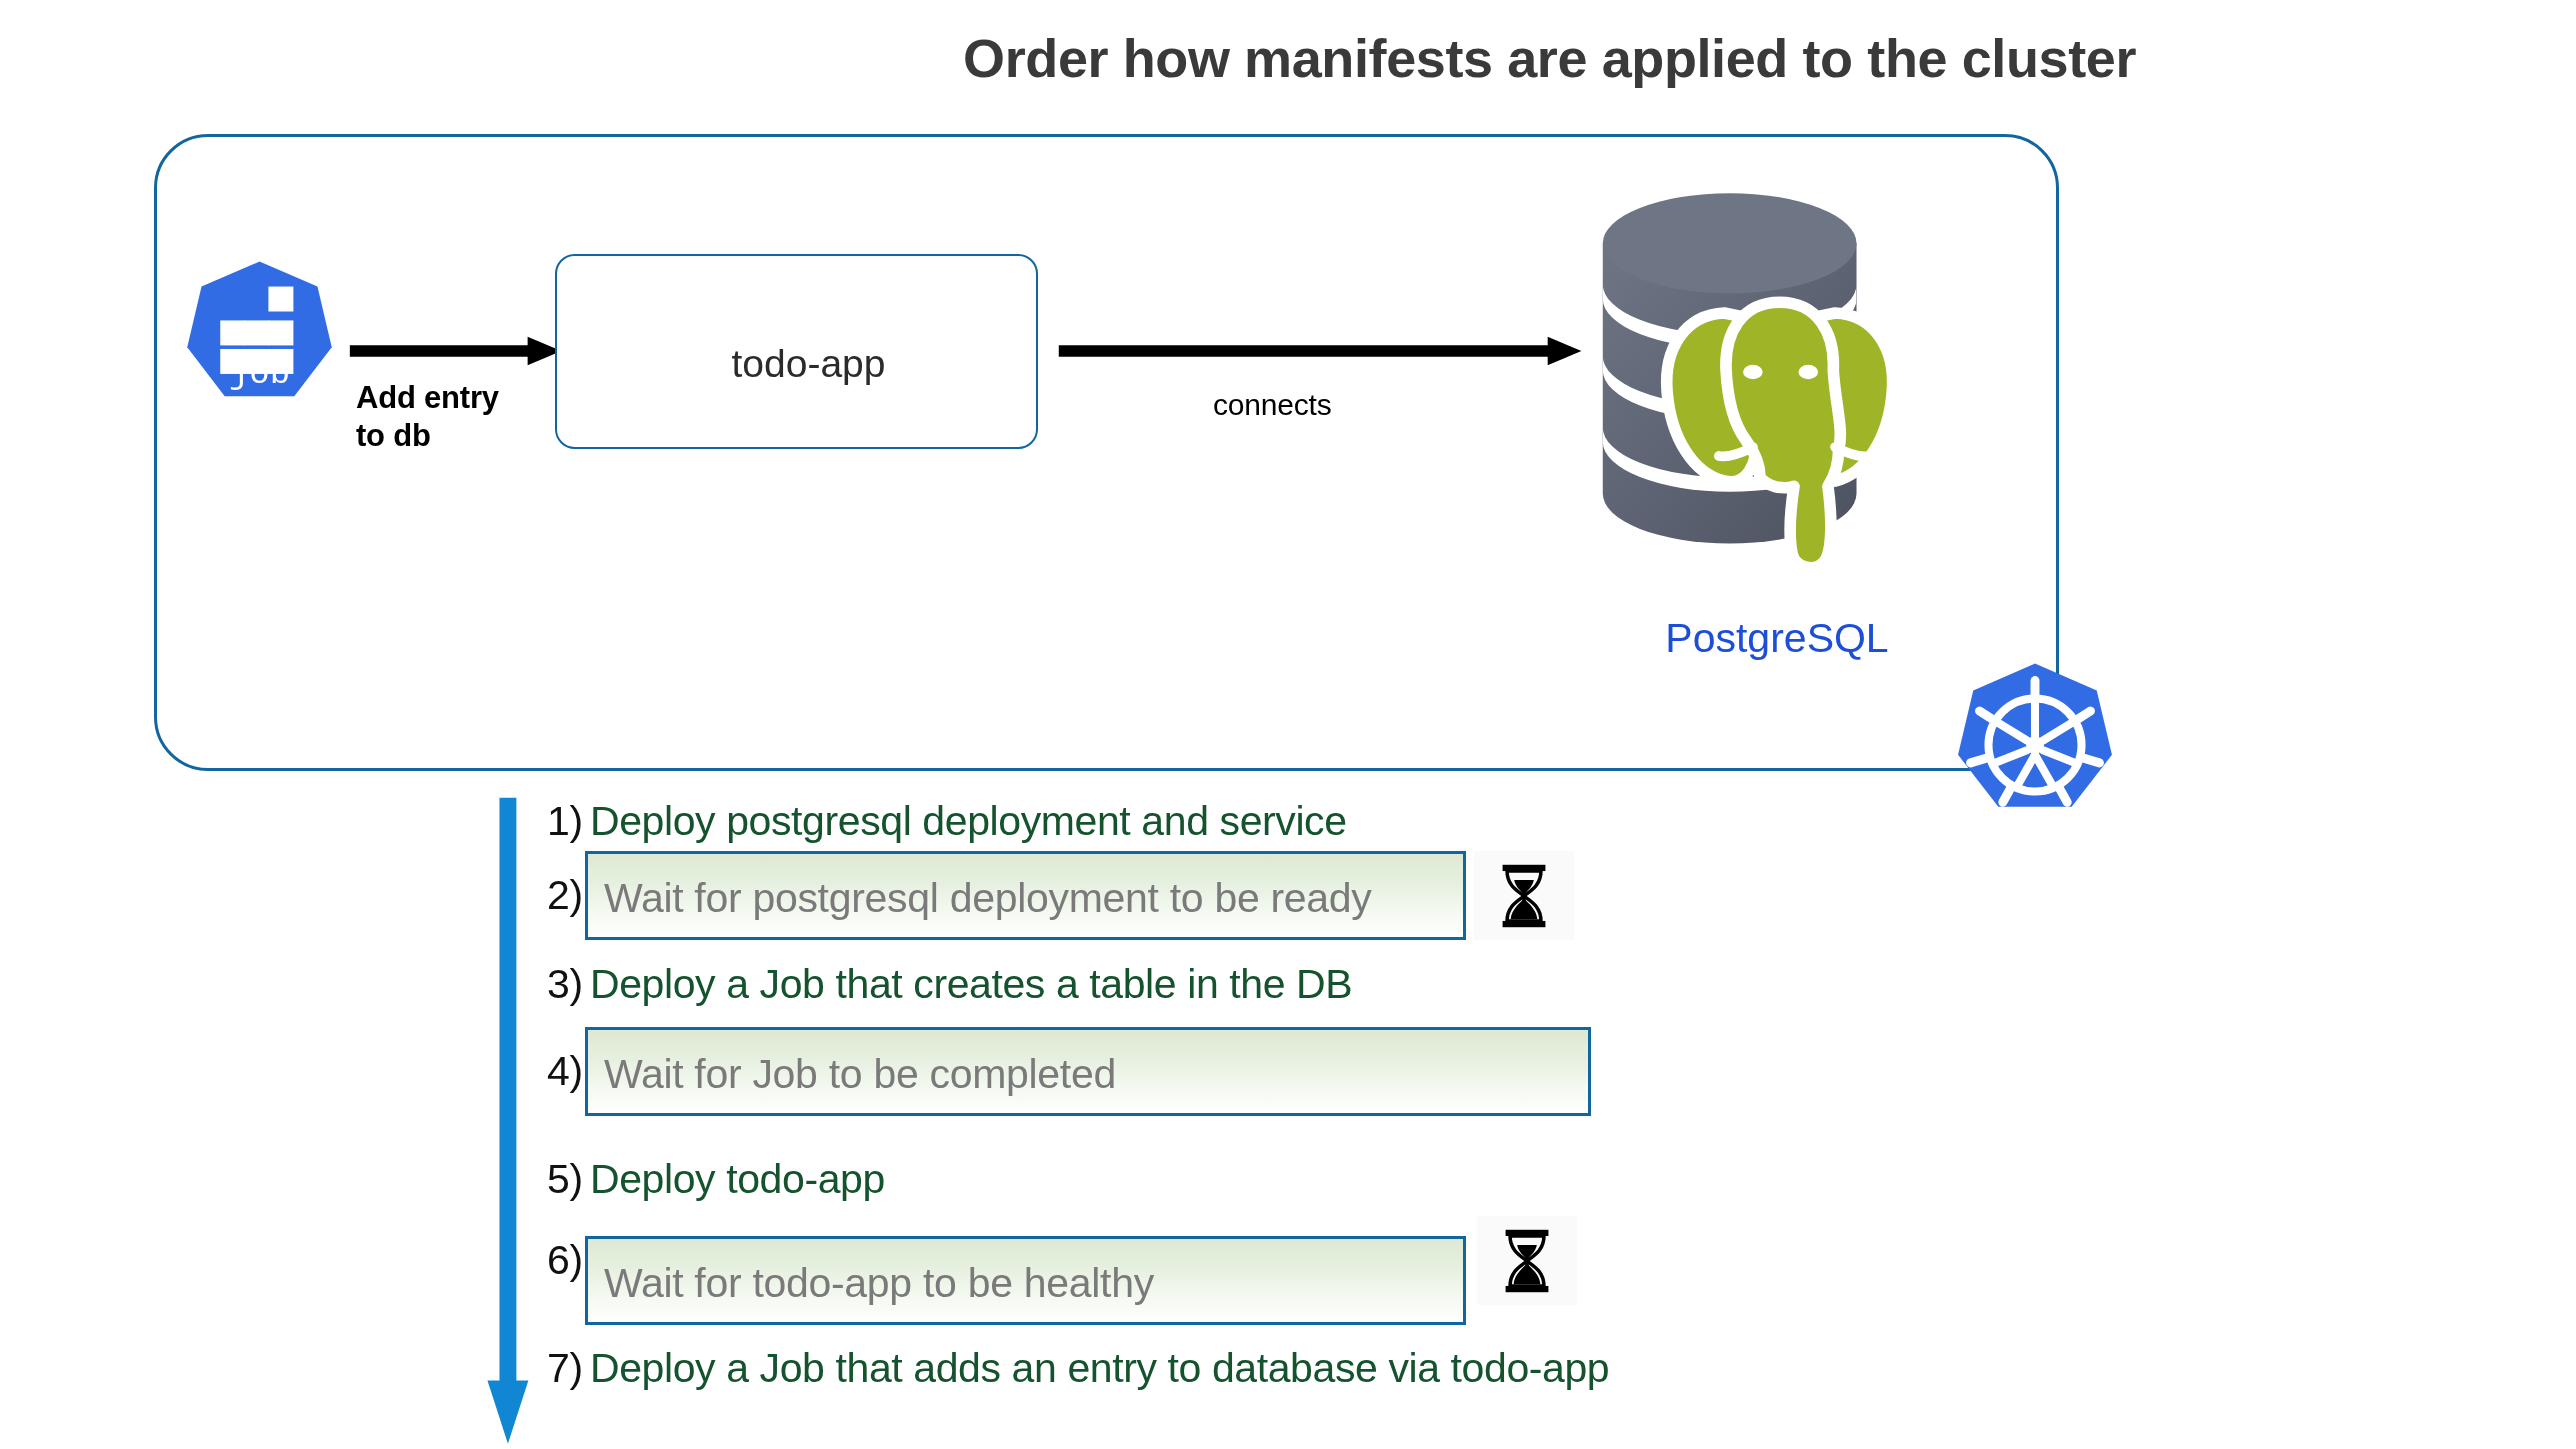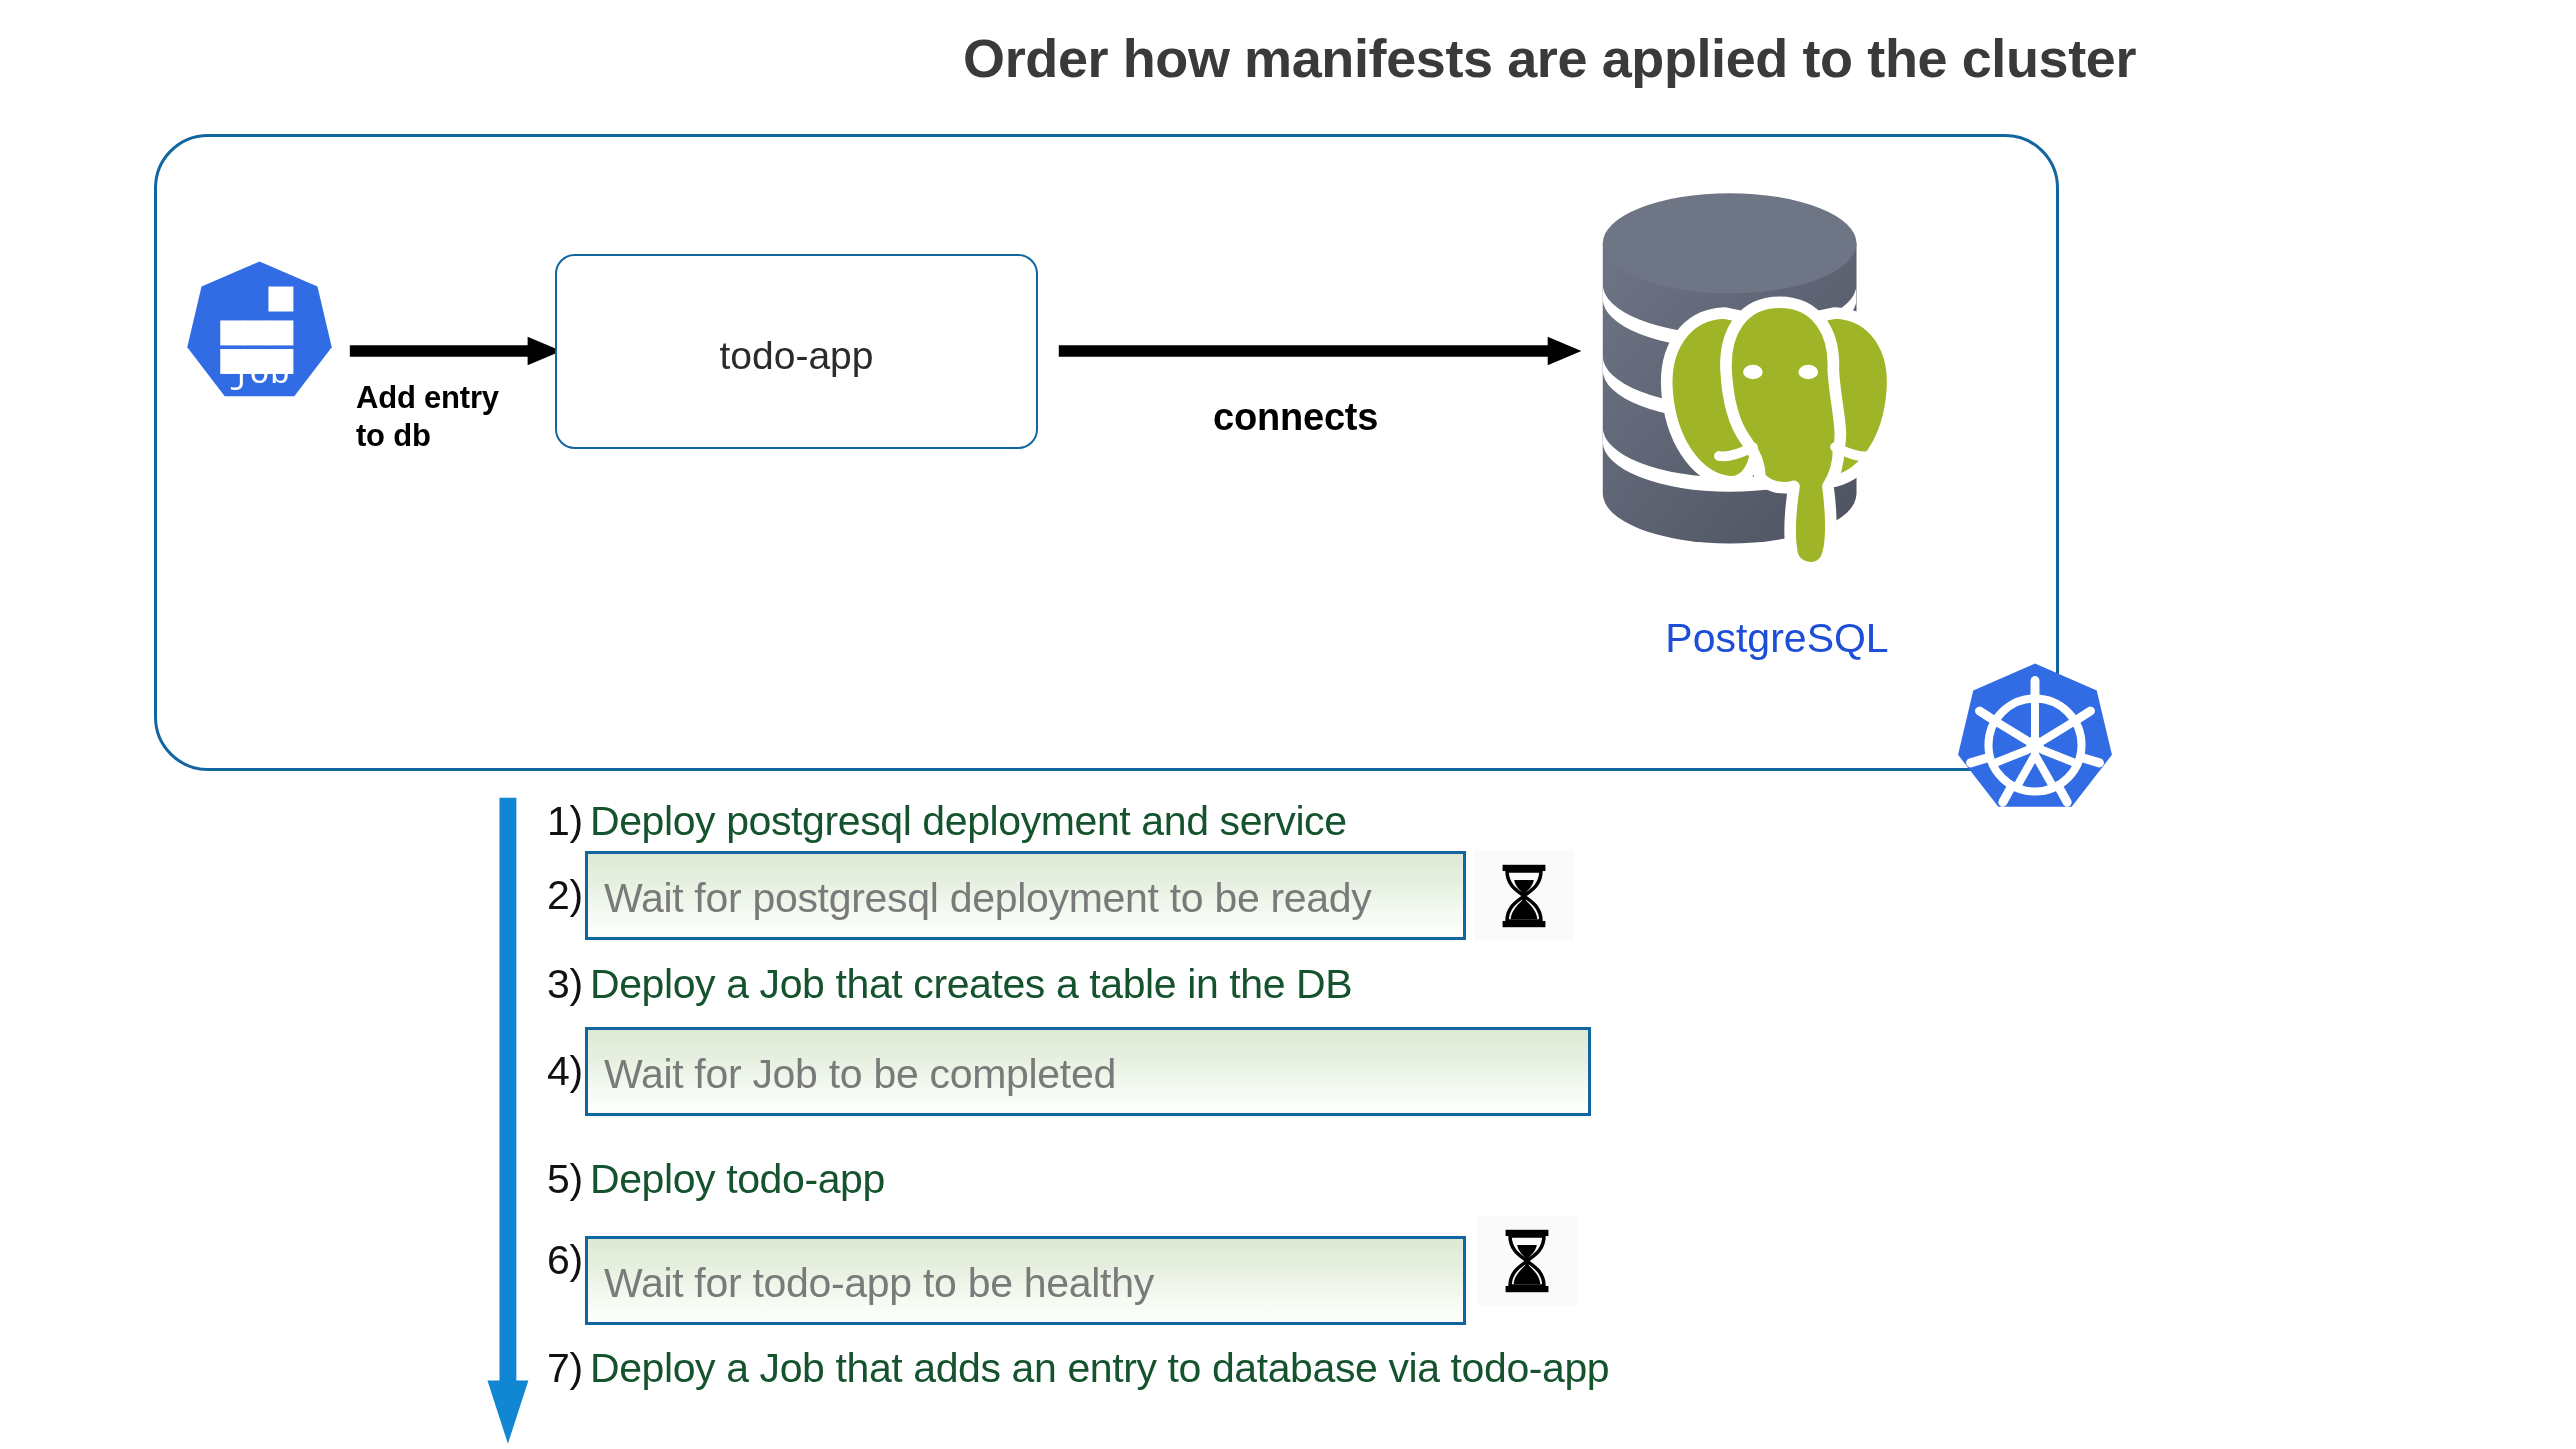--- a/index.html
+++ b/index.html
@@ -90,44 +90,45 @@
     width: 483px;
     height: 195px;
     border: 2.7px solid #1266a0;
     border-radius: 19.7px;
     box-sizing: border-box;
     background: #ffffff;
   }
   #todo-app-label {
     position: absolute;
     left: 0;
-    top: 4px;
+    top: 12px;
     width: 100%;
     height: 100%;
     display: flex;
     align-items: center;
     justify-content: center;
     font-size: 39px;
     color: #2b2b2b;
+    padding-left: 12px;
   }
 
   
   #arrow-connects {
     position: absolute;
     left: 1057px;
     top: 335px;
     width: 528px;
     height: 32px;
   }
   #label-connects {
     position: absolute;
     left: 1213px;
-    top: 396px;
-    font-size: 38px;
-    font-weight: bold;
+    top: 388px;
+    font-size: 30px;
+    font-weight: normal;
     color: #000000;
     letter-spacing: -0.2px;
   }
 
   
   #postgres-logo {
     position: absolute;
     left: 1567px;
     top: 179px;
     width: 420px;

